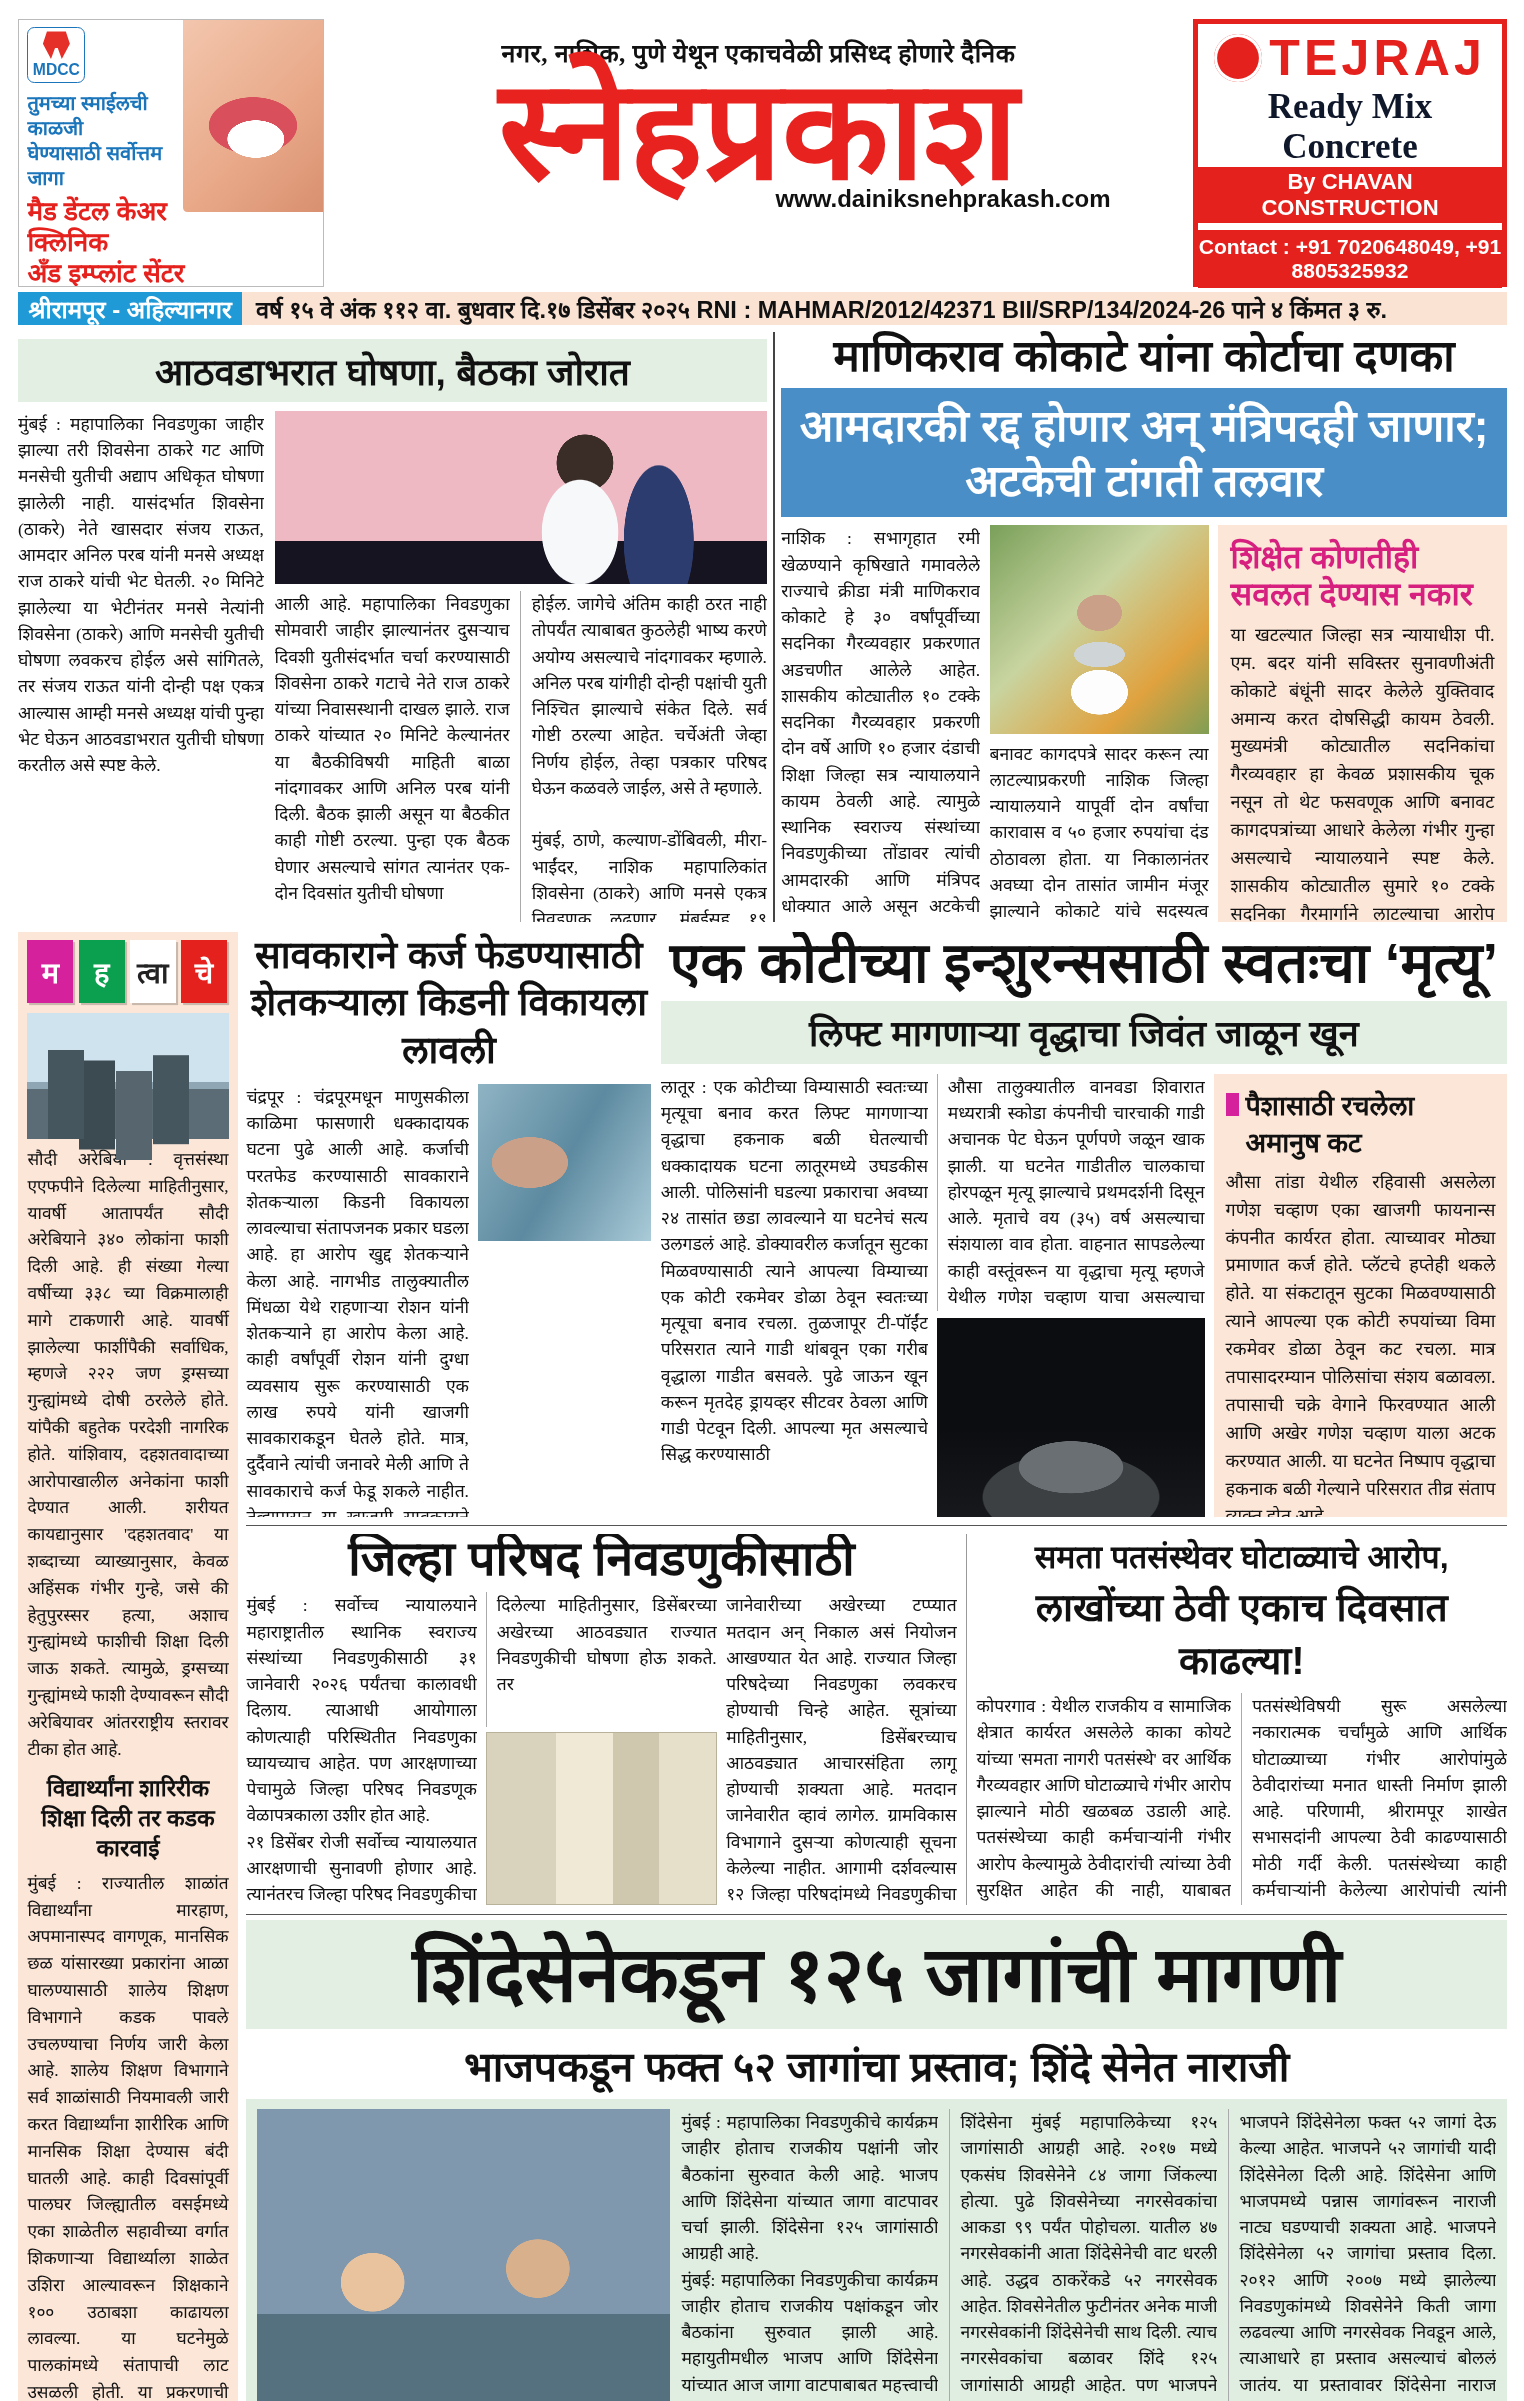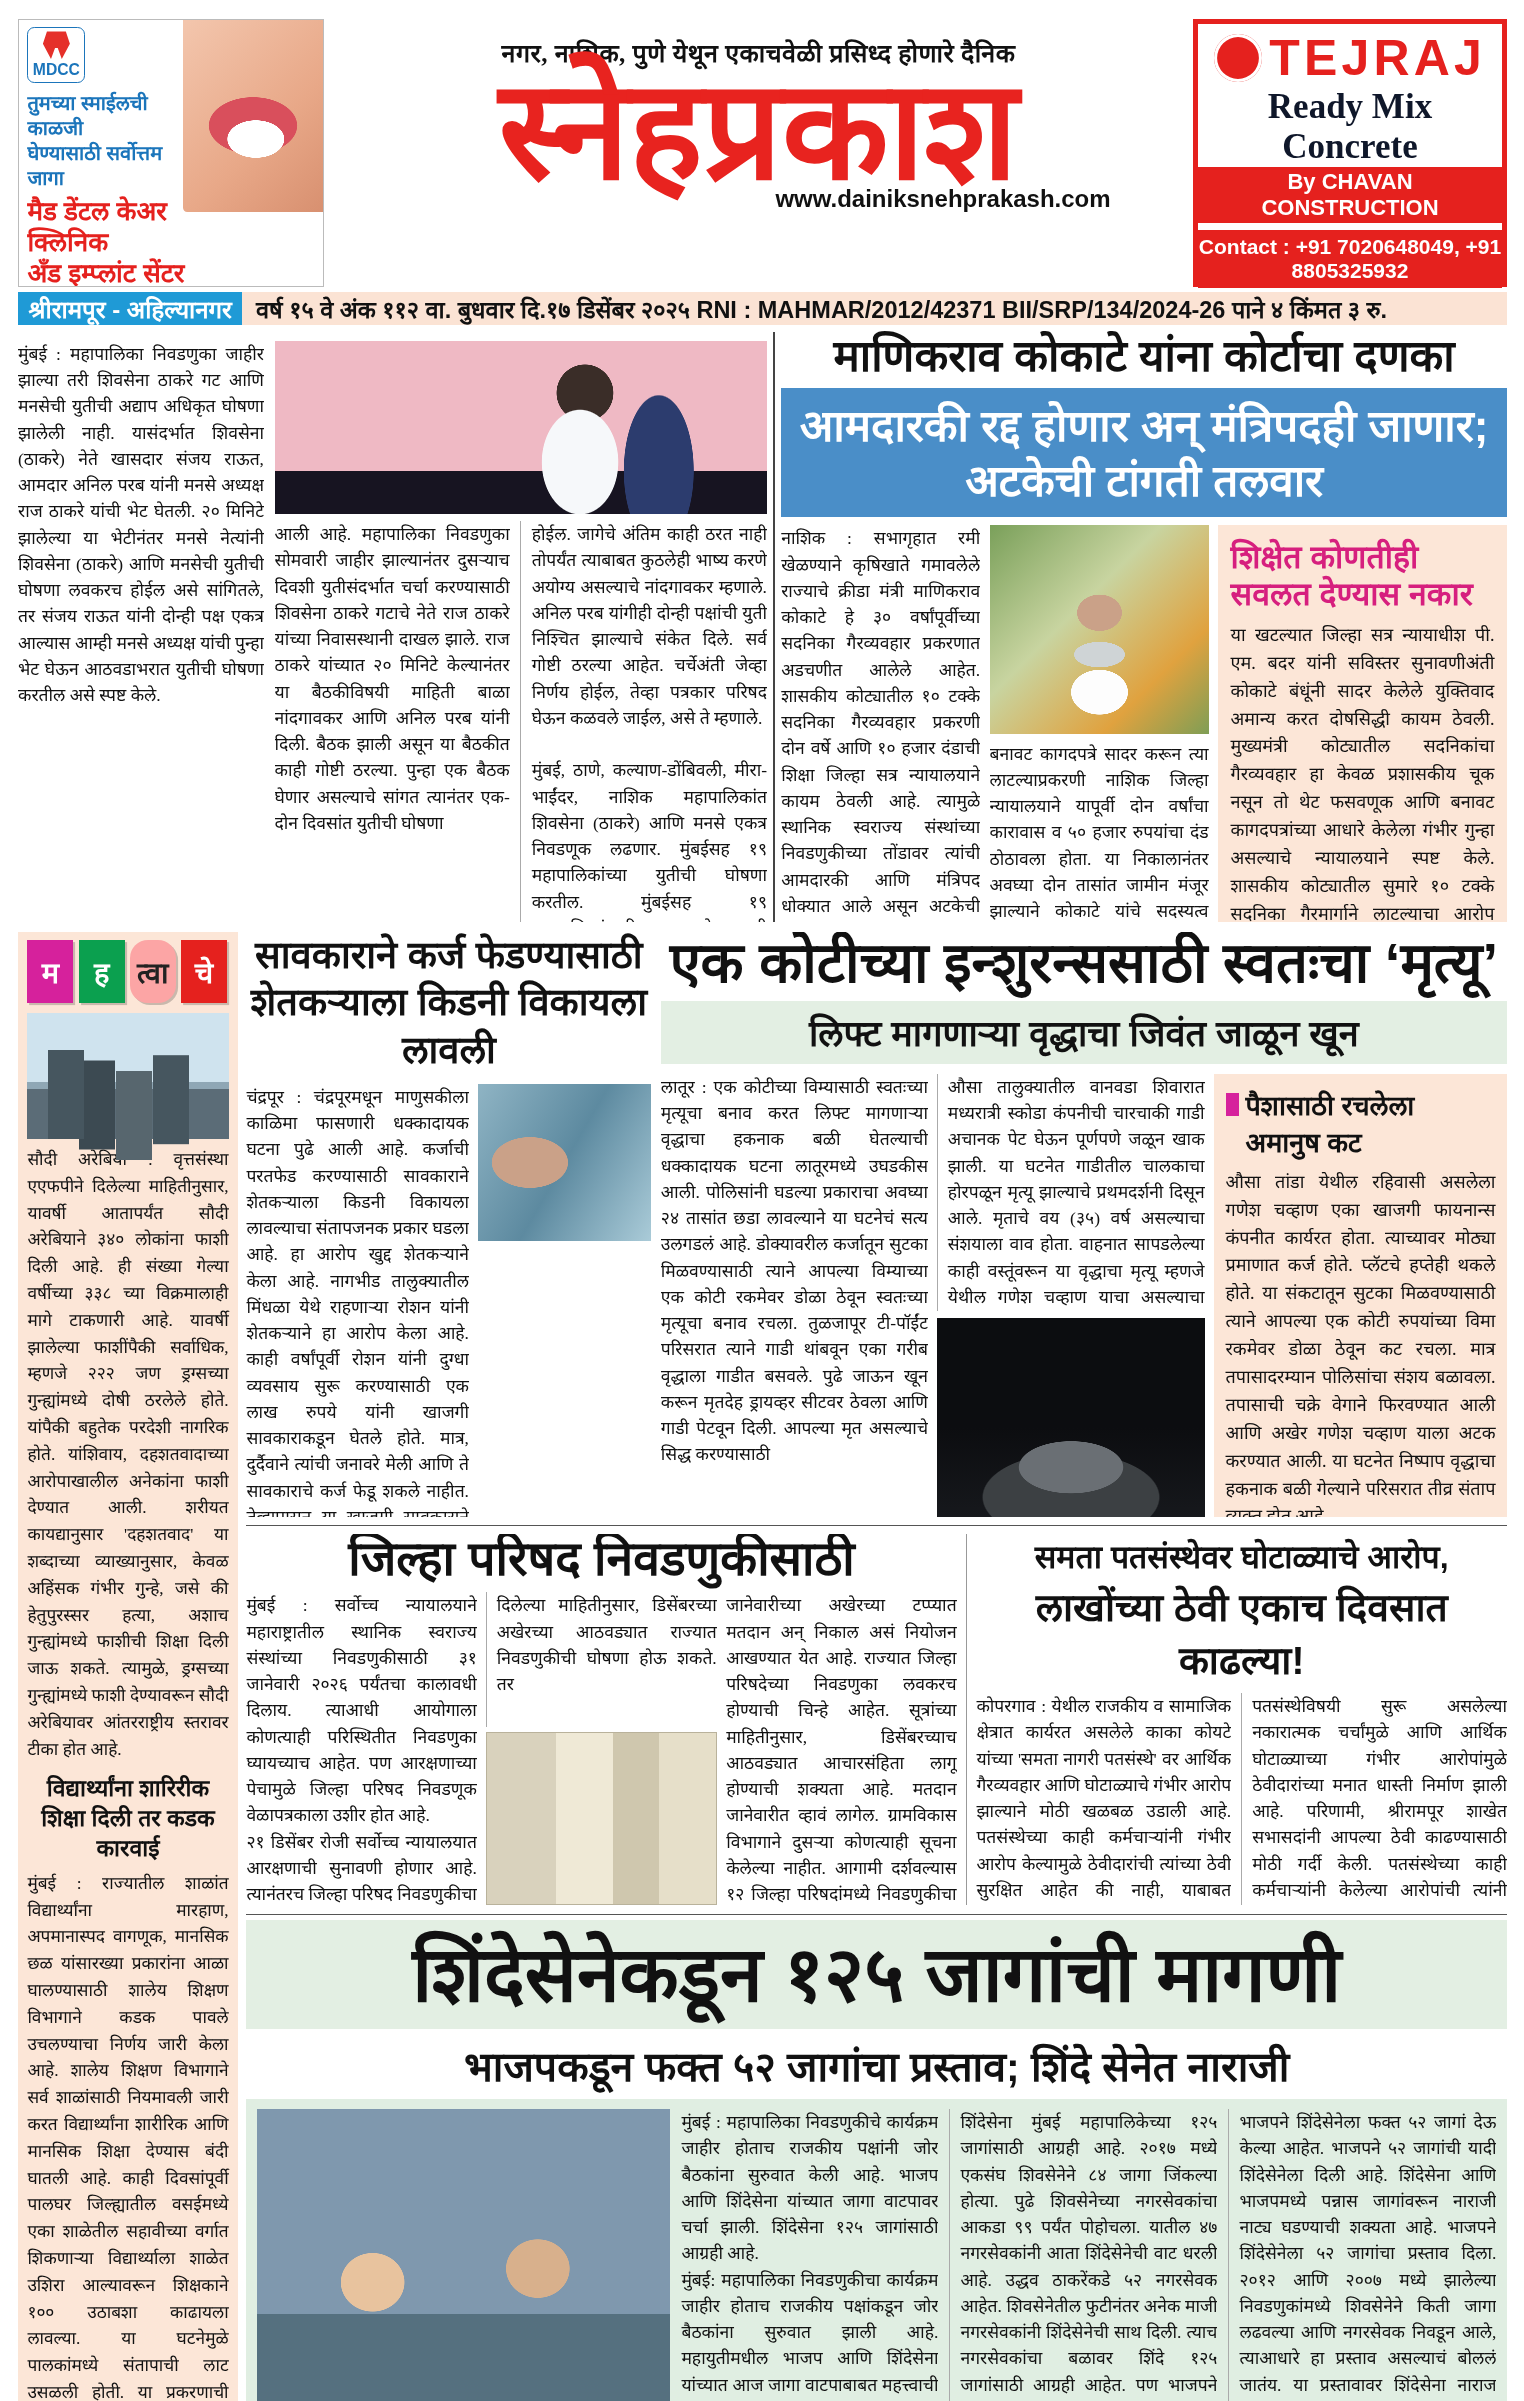--- a/index.html
+++ b/index.html
@@ -92,21 +92,21 @@
   .peach-box { width:289px; background:#fce6d7; padding:13.6px 12.6px; overflow:hidden; }
   .peach-box h3 { color:#d61f7e; font-family:"Liberation Sans",sans-serif; font-weight:bold; font-size:32px; line-height:1.15; margin-bottom:9.4px; }
   .peach-box p { font-size:18px; line-height:1.55; text-align:justify; }
 
   
   .lower { flex:1; display:flex; gap:8.4px; margin-top:9.4px; }
   .rail { width:220px; background:#fce6d7; padding:8.4px 9.4px; overflow:hidden; }
   .tiles { display:flex; gap:5.2px; margin-bottom:9.4px; }
   .tile { width:46px; height:63px; color:#fff; font-family:"Liberation Sans",sans-serif; font-weight:bold; font-size:29px; display:flex; align-items:center; justify-content:center; box-shadow:2.1px 2.1px 0 #00000033; }
   .tile.t1 { background:#d6219c; } .tile.t2 { background:#0ba04f; }
-  .tile.t3 { background:#fca5a5; color:#222;border-radius:18px; } .tile.t4 { background:#e5211e; }
+  .tile.t3 { background:#ffffff; color:#222; } .tile.t4 { background:#e5211e; }
   .rail-lead { color:#e5211e; font-weight:bold; font-size:22px; line-height:1.3; margin-bottom:8.4px; }
   .city-photo { height:126px; background:
       linear-gradient(180deg,#cfe3ee 0 55%, #8fa7b5 55% 60%, #5b6c77 60%);
       position:relative; margin-bottom:8.4px; }
   .city-photo::after { content:""; position:absolute; left:10%; bottom:0; width:18%; height:70%; background:#46565f; box-shadow:31px 10.5px 0 #3c4a52, 68px 21px 0 #57666e, 105px 5.2px 0 #46565f; }
   .rail p { font-size:17.3px; line-height:1.55; text-align:justify; }
   .rail h4 { font-family:Liberation Sans, sans-serif; font-weight:bold; font-size:23px; text-align:center; line-height:1.3; margin:10.5px 0 7.3px; }
 
   .main-lower { flex:1; display:flex; flex-direction:column; }
   .row-a { display:flex; gap:9.4px; height:585px; }
@@ -220,20 +220,21 @@
   </div>
 
   <div class="date-strip">
     <div class="edition-badge">श्रीरामपूर - अहिल्यानगर</div>
     <div class="date-text">वर्ष १५ वे  अंक ११२ वा. बुधवार दि.१७ डिसेंबर २०२५  RNI : MAHMAR/2012/42371  BII/SRP/134/2024-26  पाने ४  किंमत ३ रु.</div>
   </div>
 
   <div class="lead-row">
 
     <div class="lead-left">
+      <div class="band-green sub-left">आठवडाभरात घोषणा, बैठका जोरात</div>
       <div class="lead-left-body">
         <p class="col c1">मुंबई : महापालिका निवडणुका जाहीर झाल्या तरी शिवसेना ठाकरे गट आणि मनसेची युतीची अद्याप अधिकृत घोषणा झालेली नाही. यासंदर्भात शिवसेना (ठाकरे) नेते खासदार संजय राऊत, आमदार अनिल परब यांनी मनसे अध्यक्ष राज ठाकरे यांची भेट घेतली. २० मिनिटे झालेल्या या भेटीनंतर मनसे नेत्यांनी शिवसेना (ठाकरे) आणि मनसेची युतीची घोषणा लवकरच होईल असे सांगितले, तर संजय राऊत यांनी दोन्ही पक्ष एकत्र आल्यास आम्ही मनसे अध्यक्ष यांची पुन्हा भेट घेऊन आठवडाभरात युतीची घोषणा करतील असे स्पष्ट केले.</p>
         <div class="lead-left-right">
           <div class="raj-photo"></div>
           <div class="two-cols">
             <p class="col">आली आहे. महापालिका निवडणुका सोमवारी जाहीर झाल्यानंतर दुसऱ्याच दिवशी युतीसंदर्भात चर्चा करण्यासाठी शिवसेना ठाकरे गटाचे नेते राज ठाकरे यांच्या निवासस्थानी दाखल झाले. राज ठाकरे यांच्यात २० मिनिटे केल्यानंतर या बैठकीविषयी माहिती बाळा नांदगावकर आणि अनिल परब यांनी दिली. बैठक झाली असून या बैठकीत काही गोष्टी ठरल्या. पुन्हा एक बैठक घेणार असल्याचे सांगत त्यानंतर एक-दोन दिवसांत युतीची घोषणा</p>
             <p class="col" style="white-space:pre-line">होईल. जागेचे अंतिम काही ठरत नाही तोपर्यंत त्याबाबत कुठलेही भाष्य करणे अयोग्य असल्याचे नांदगावकर म्हणाले. अनिल परब यांगीही दोन्ही पक्षांची युती निश्चित झाल्याचे संकेत दिले. सर्व गोष्टी ठरल्या आहेत. चर्चेअंती जेव्हा निर्णय होईल, तेव्हा पत्रकार परिषद घेऊन कळवले जाईल, असे ते म्हणाले.
 
 मुंबई, ठाणे, कल्याण-डोंबिवली, मीरा-भाईंदर, नाशिक महापालिकांत शिवसेना (ठाकरे) आणि मनसे एकत्र निवडणूक लढणार. मुंबईसह १९ महापालिकांच्या युतीची घोषणा करतील. मुंबईसह १९ महापालिकांसाठी एक आहोत, अशी माहिती शिवसेना (ठाकरे) नेते खासदार संजय राऊत यांनी दिली.</p>
           </div>

